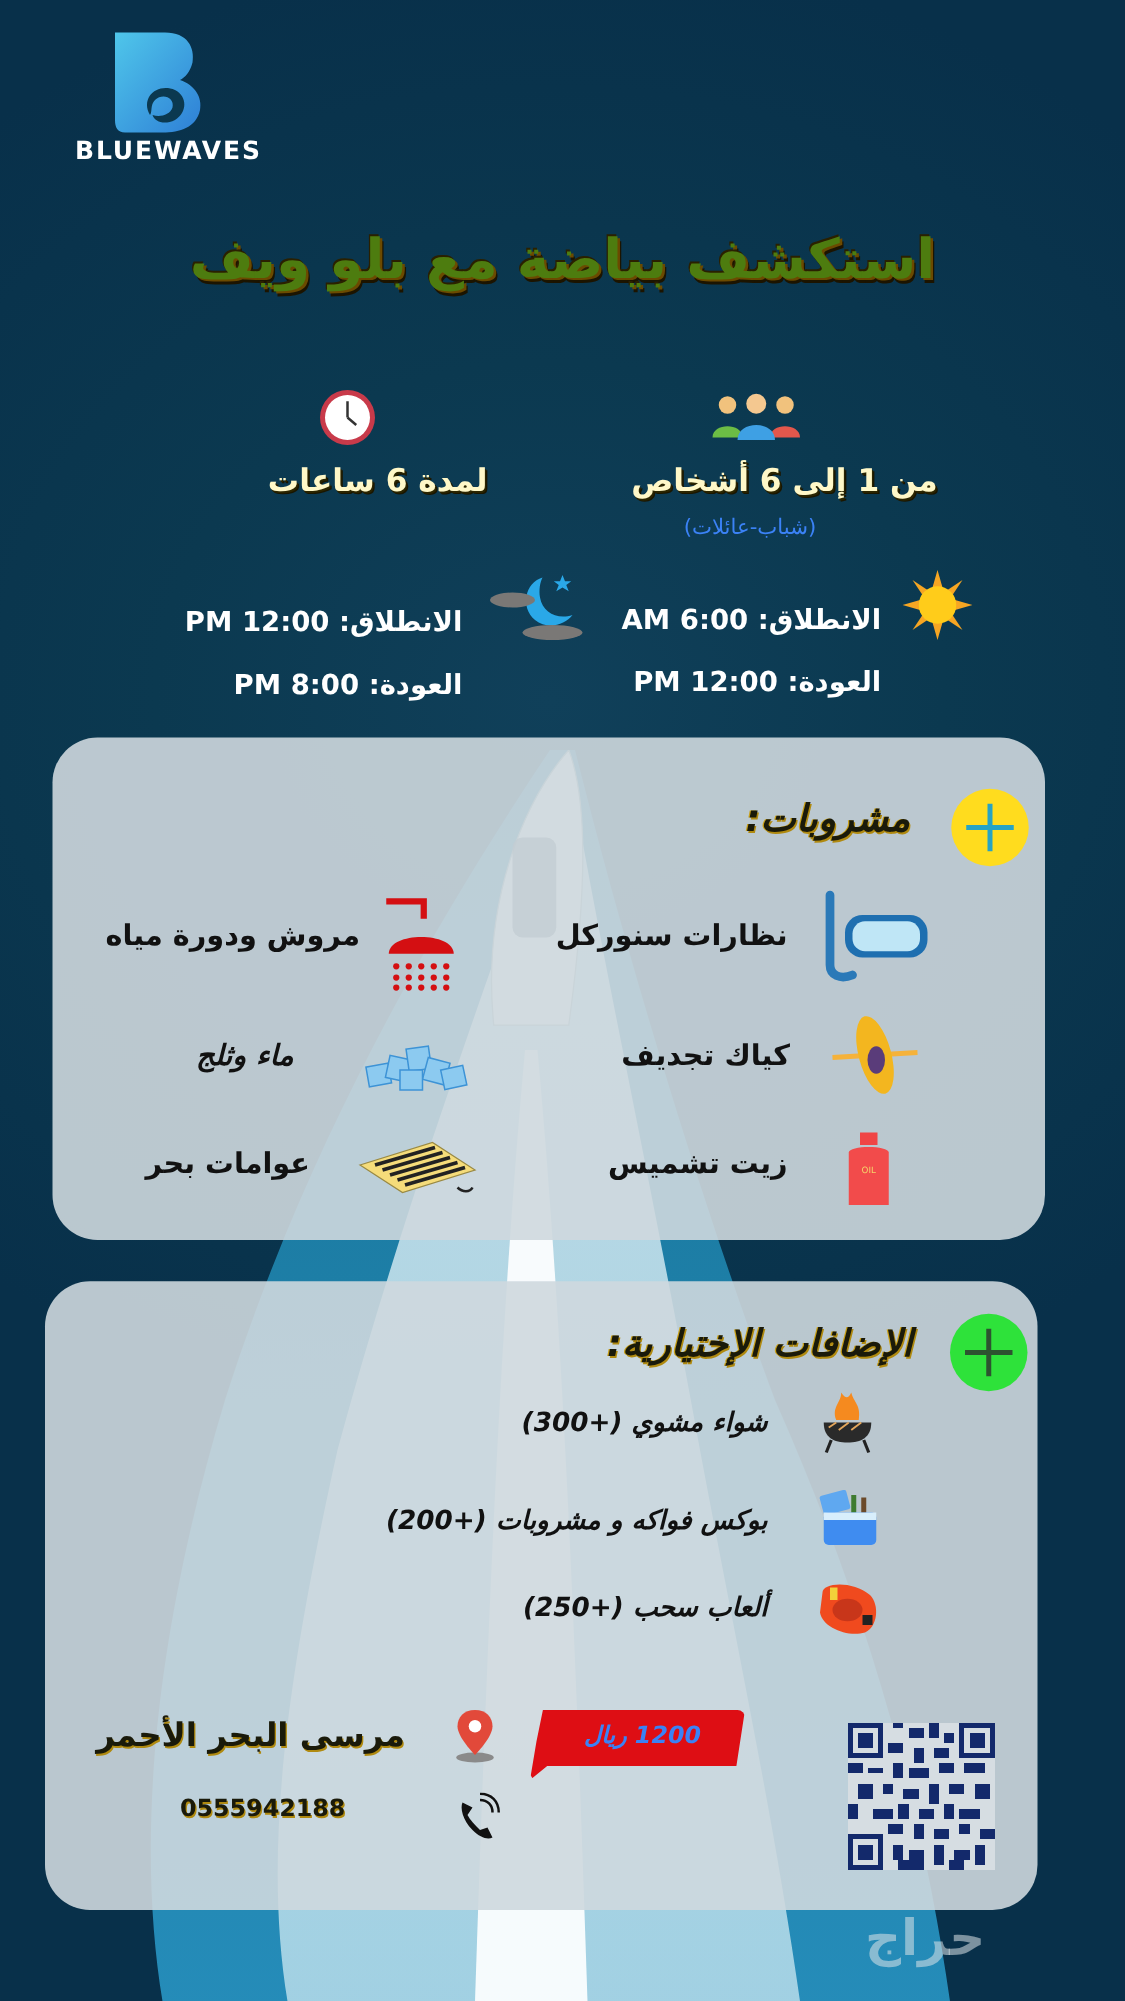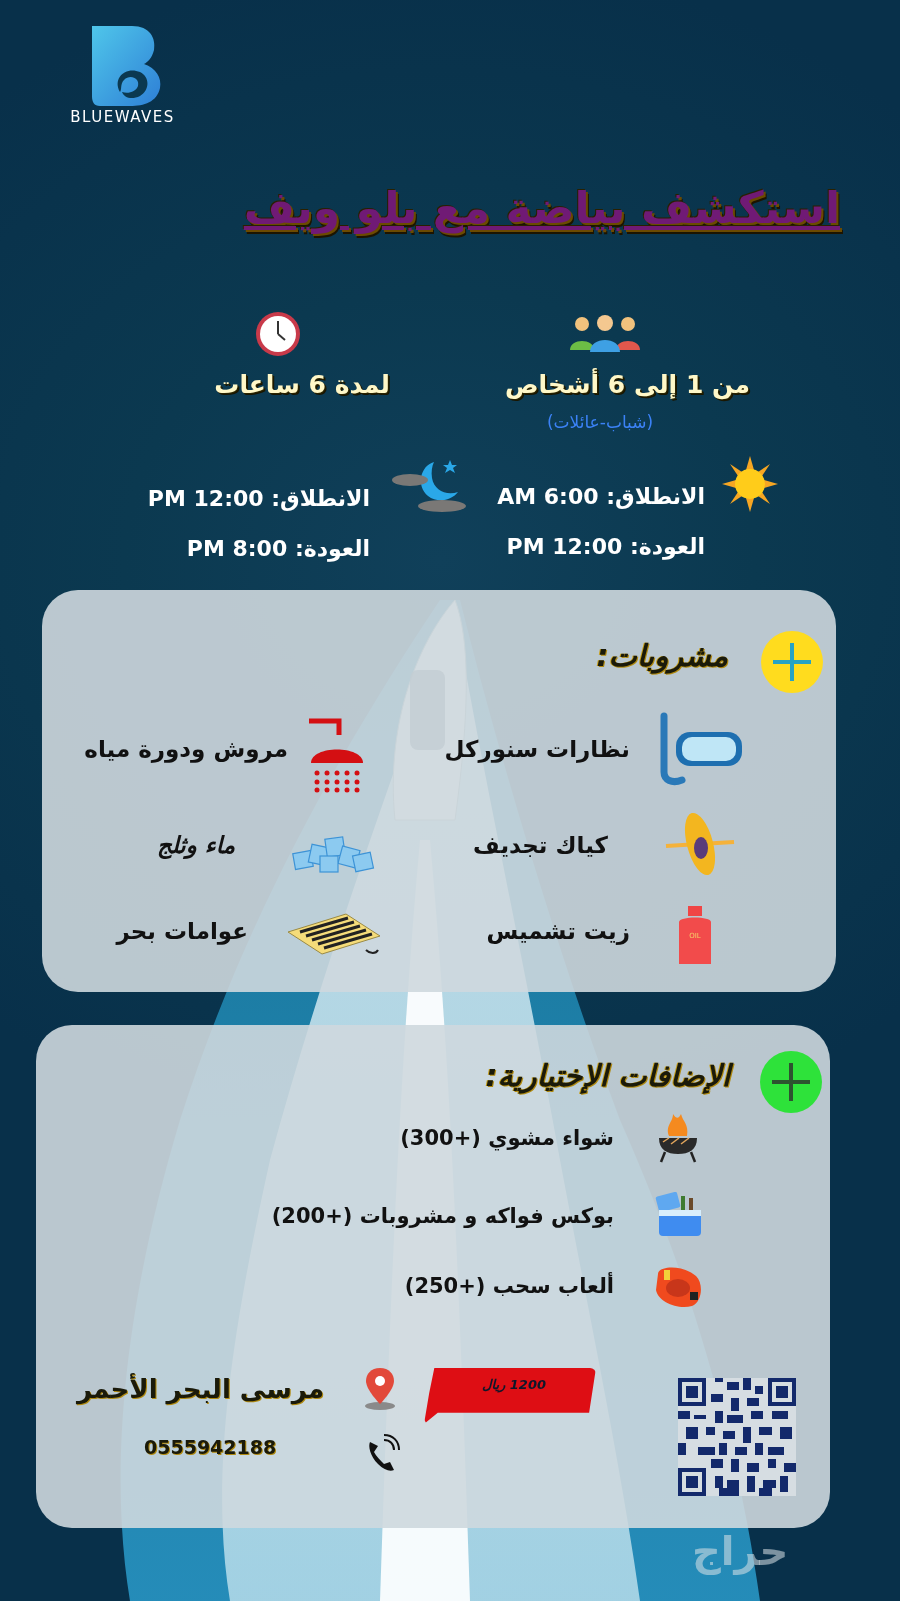--- a/index.html
+++ b/index.html
@@ -14,32 +14,31 @@
   .wake {
     position: absolute; left: 0; top: 600px; width: 900px; height: 1001px;
     pointer-events: none;
   }
   .abs { position: absolute; }
 
   
   .logo { left: 60px; top: 22px; width: 125px; height: 110px; }
   .logo-word {
     position: absolute; left: 0; top: 86px; width: 125px; text-align: center;
-    font-family: "DejaVu Sans", sans-serif; font-weight: normal; font-size: 15px;
+    font-family: "DejaVu Sans", sans-serif; font-weight: bold; font-size: 20px;
     letter-spacing: 1.5px; color: #fff;
   }
 
   
   .headline {
-    left: 60px; top: 182px; width: 780px; text-align: right;
+    left: 60px; top: 182px; width: 780px; text-align: center;
     font-family: "DejaVu Sans", sans-serif; font-weight: bold; font-size: 44px;
-    color: #701a75;
+    color: #4d7c0f;
     text-shadow: 2px 2px 0 #6b4a00, -1px -1px 0 #2a2000, 3px 4px 0 #1c1400;
     direction: rtl;
-    text-decoration: underline;
   }
 
   .info-text {
     font-weight: bold; font-size: 25px; color: #fff8c8;
     text-shadow: 1px 1px 0 #2b2500, 2px 2px 0 #1a1600;
     direction: rtl; text-align: right;
   }
   .sub-text { font-size: 17px; font-weight: normal; color: #3b82f6; direction: rtl; text-align:center; }
   .time-text {
     font-weight: bold; font-size: 22px; color: #ffffff;
@@ -72,31 +71,31 @@
     position: absolute; font-weight: bold; font-style: italic; font-size: 30px;
     color: #1a1a0a; text-shadow: 1px 1px 0 #b08a10, -1px 0 0 #c9a018;
     direction: rtl; white-space: nowrap;
   }
   .item-label {
     position: absolute; font-weight: bold; font-size: 23px; color: #111;
     direction: rtl; white-space: nowrap;
   }
   .opt-label {
     position: absolute; font-weight: bold; font-size: 21px; color: #111;
-    direction: rtl; white-space: nowrap; 
+    direction: rtl; white-space: nowrap; font-style: italic;
   }
   .price-tag {
     position: absolute; left: 424px; top: 1368px; width: 172px; height: 56px;
     background: #de0e14;
     clip-path: polygon(6% 0, 100% 0, 96% 80%, 8% 80%, 0 100%, 3% 45%);
     border-radius: 6px;
   }
   .price-text {
     position: absolute; left: 434px; top: 1377px; width: 160px; text-align: center;
-    font-weight: bold; font-style: italic; font-size: 13px; color: #0f172a; direction: rtl;
+    font-weight: bold; font-style: italic; font-size: 19px; color: #3b82f6; direction: rtl;
   }
   .contact-text {
     position: absolute; font-weight: bold; font-size: 26px;
     color: #1a1a0a; text-shadow: 1px 1px 0 #b08a10; direction: rtl; white-space: nowrap;
   }
   .haraj {
     position: absolute; left: 692px; top: 1528px; font-size: 40px; font-weight: bold;
     color: rgba(220,228,232,0.55); direction: rtl;
   }
 </style>
@@ -214,21 +213,21 @@
       <circle cx="52" cy="73" r="2.5"></circle>
   </g>
 </svg>
 <div class="item-label" style="right:612px;top:736px;">مروش ودورة مياه</div>
 
 <svg class="abs" style="left:664px;top:810px;" width="72" height="68" viewBox="0 0 72 68">
   <line x1="2" y1="36" x2="70" y2="32" stroke="#f5b23a" stroke-width="4"></line>
   <ellipse cx="36" cy="34" rx="13" ry="32" fill="#f3b61f" transform="rotate(-15 36 34)"></ellipse>
   <ellipse cx="37" cy="38" rx="7" ry="11" fill="#5a3c7a"></ellipse>
 </svg>
-<div class="item-label" style="right:292px;top:832px;">كياك تجديف</div>
+<div class="item-label" style="right:268px;top:832px;">كياك تجديف</div>
 
 <svg class="abs" style="left:290px;top:828px;" width="86" height="48" viewBox="0 0 86 48">
   <g fill="#8ccaf0" stroke="#3d93d6" stroke-width="1.2">
     <rect x="4" y="24" width="18" height="16" transform="rotate(-10 13 32)"></rect>
     <rect x="20" y="18" width="18" height="18" transform="rotate(12 29 27)"></rect>
     <rect x="36" y="10" width="18" height="18" transform="rotate(-8 45 19)"></rect>
     <rect x="50" y="20" width="18" height="18" transform="rotate(15 59 29)"></rect>
     <rect x="64" y="26" width="18" height="16" transform="rotate(-12 73 34)"></rect>
     <rect x="30" y="28" width="18" height="16"></rect>
   </g>

